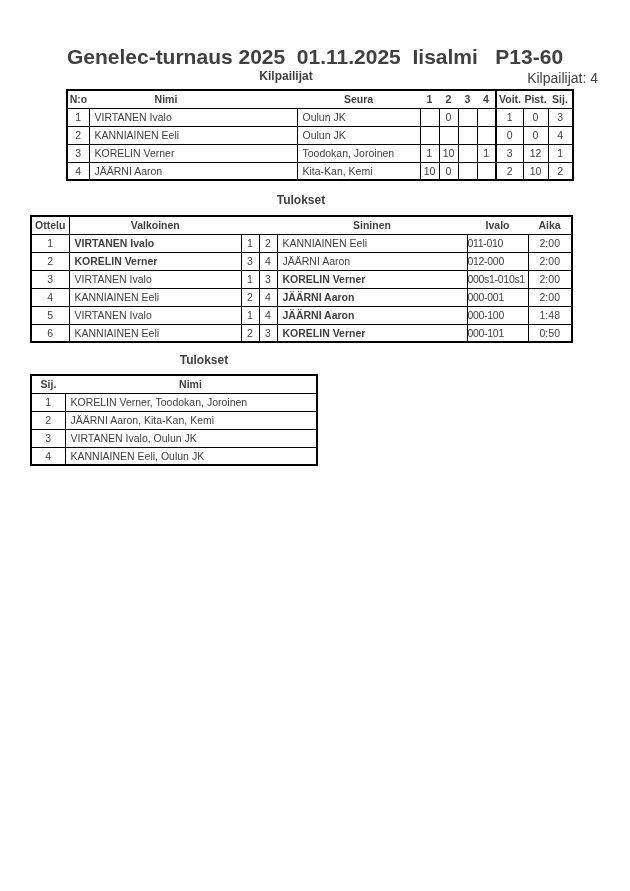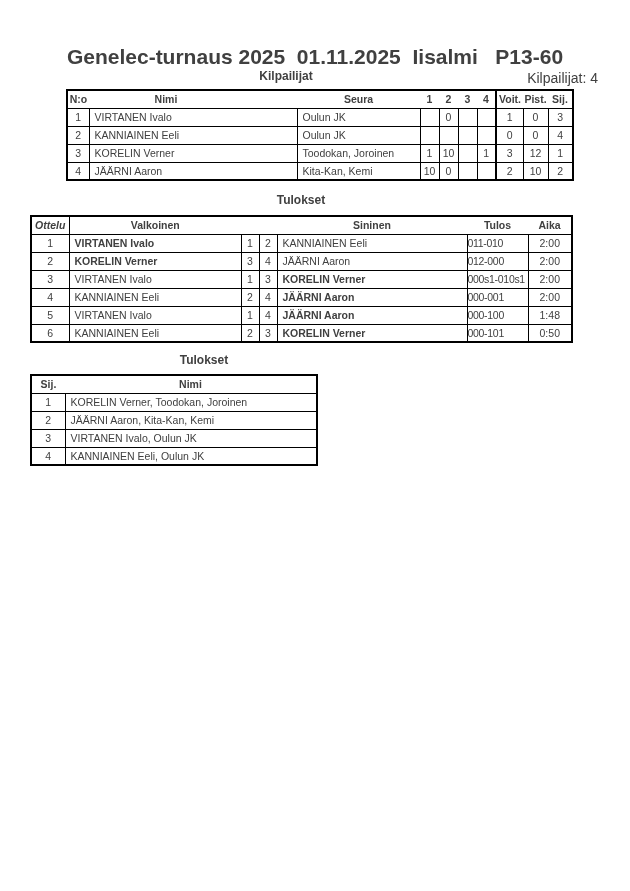--- a/index.html
+++ b/index.html
@@ -24,21 +24,21 @@
 
   td, th {
     border:1px solid #000; height:18px; box-sizing:border-box;
     font-size:10.5px; line-height:16px; padding:0; overflow:hidden; white-space:nowrap;
   }
   th {
     font-weight:bold; text-align:center;
     border-left:none; border-right:none; border-bottom:1.5px solid #000;
   }
   .t1 th.nimi-h { padding-right:54px; }
-  .t2 th.ottelu-h { border-right:1px solid #000;font-style:italic; }
+  .t2 th.ottelu-h { border-right:1px solid #000; }
   td.c { text-align:center; }
   td.name { text-align:left; padding-left:5px; }
   .sep { border-left:2px solid #000 !important; }
   .win { font-weight:bold; }
   .tulos-cell { text-align:left; letter-spacing:-0.3px; }
 </style>
 </head>
 <body>
 
 <div class="page">
@@ -142,21 +142,21 @@
         <col style="width:61px">
         <col style="width:44px">
     </colgroup>
     <thead>
       <tr>
         <th class="ottelu-h">Ottelu</th>
         <th>Valkoinen</th>
         <th></th>
         <th></th>
         <th>Sininen</th>
-        <th>Tulos</th>
+        <th>Ivalo</th>
         <th>Aika</th>
       </tr>
     </thead>
     <tbody>
 
         <tr>
           <td class="c">1</td>
           <td class="name valkoinen win">VIRTANEN Ivalo</td>
           <td class="c">1</td>
           <td class="c">2</td>

